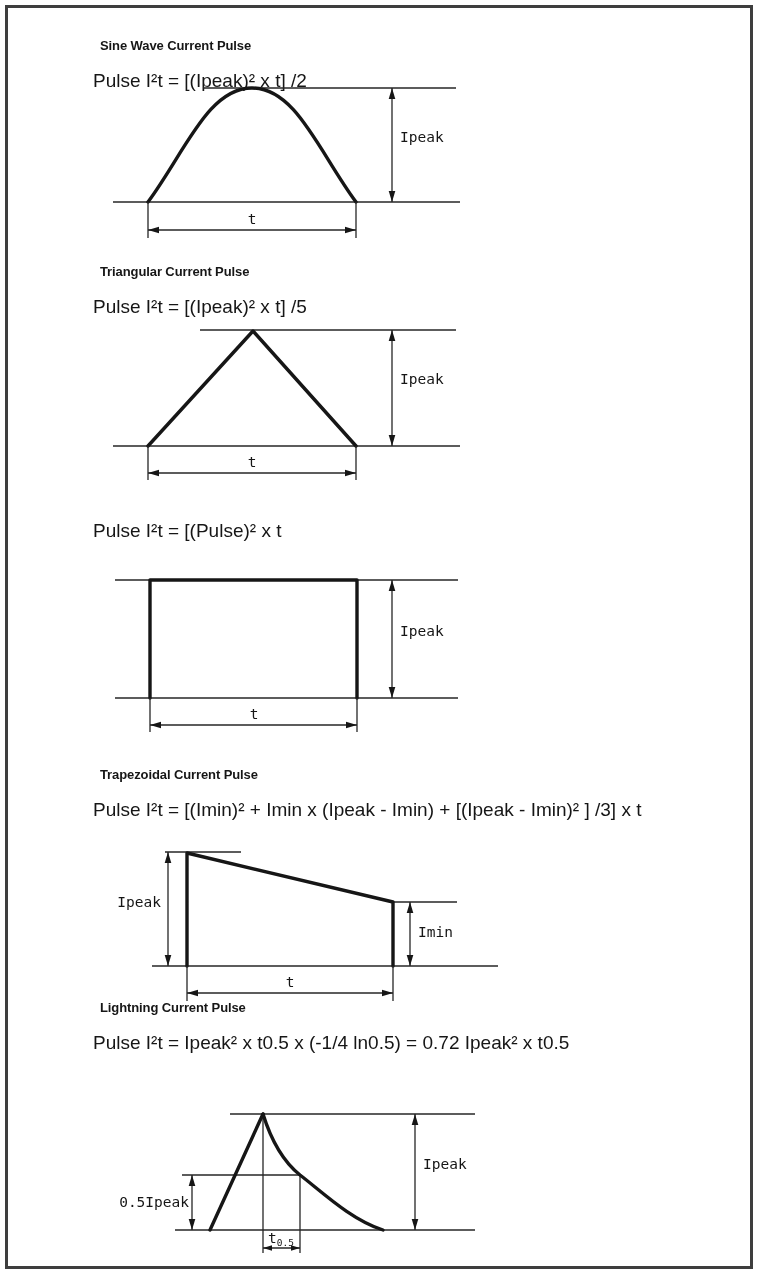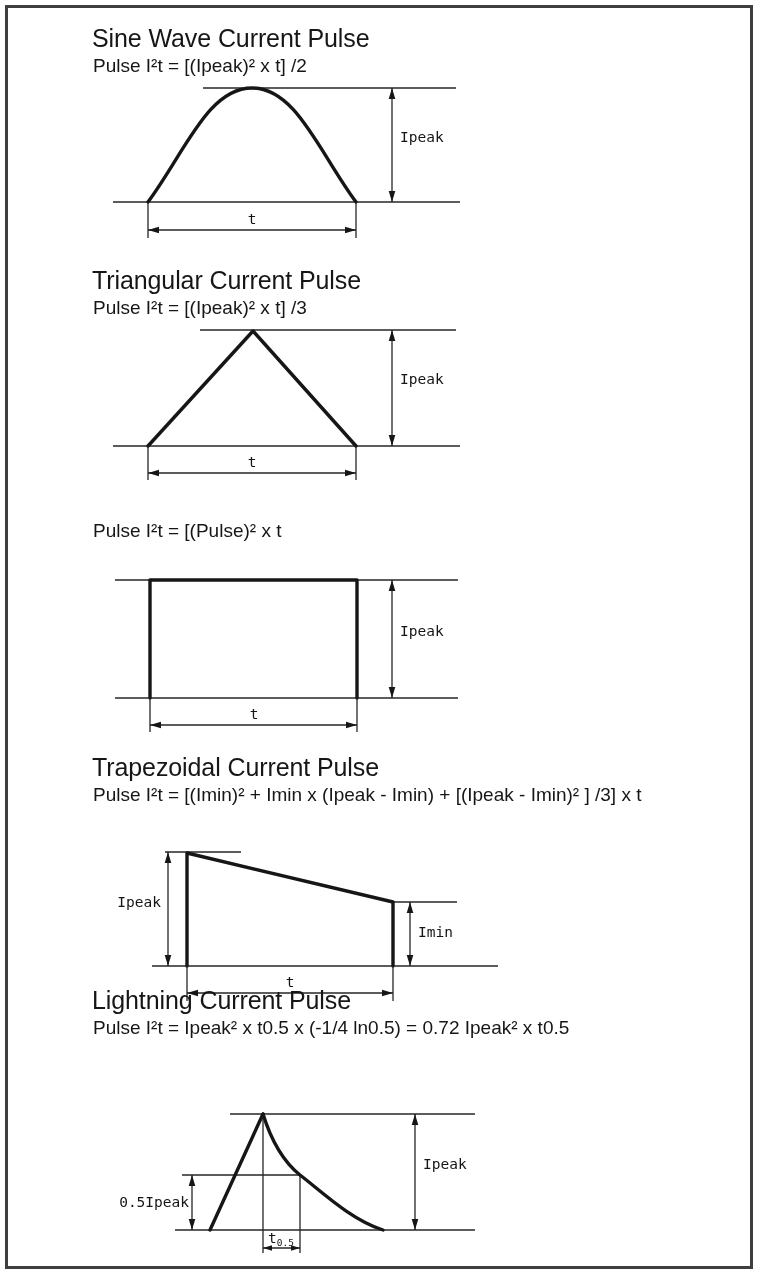--- a/index.html
+++ b/index.html
@@ -15,21 +15,21 @@
     font-family:"Liberation Sans",sans-serif;
     position:relative;
     overflow:hidden;
   }
   .frame{
     position:absolute;left:5px;top:5px;width:748px;height:1264px;
     border:3px solid var(--frame);
     box-sizing:border-box;
   }
   .sec-txt{position:absolute;left:92px;color:var(--ink);}
-  .sec-txt h2{margin:0;font-size:25px;line-height:26px;font-weight:400;letter-spacing:-0.1px;}
+  .sec-txt h2{margin:8px;font-size:13px;line-height:26px;font-weight:700;letter-spacing:-0.1px;}
   .sec-txt p{margin:1px;font-size:19px;line-height:27px;font-weight:400;}
   svg.diagram{position:absolute;overflow:visible;}
   .thin{stroke:var(--line);stroke-width:1.4;fill:none;}
   .thick{stroke:var(--ink);stroke-width:3.4;fill:none;stroke-linecap:round;stroke-linejoin:round;}
   .dim{stroke:var(--line);stroke-width:1.3;fill:none;}
   .ah{fill:var(--ink);stroke:none;}
   text.cad{font-family:"DejaVu Sans Mono",monospace;font-size:14.5px;fill:var(--ink);}
   text.cad .sub{font-size:9.5px;}
 </style>
 </head>
@@ -53,23 +53,23 @@
     <line class="dim" x1="48" y1="122" x2="48" y2="158"></line>
     <line class="dim" x1="256" y1="122" x2="256" y2="158"></line>
     <line class="dim" x1="48" y1="150" x2="256" y2="150"></line>
     <polygon class="ah" points="48,150 59,146.7 59,153.3"></polygon>
     <polygon class="ah" points="256,150 245,146.7 245,153.3"></polygon>
     <text class="cad" x="152" y="144" text-anchor="middle">t</text>
   </svg>
 </div>
 
 <div class="sec">
-  <div class="sec-txt" style="top:267px">
+  <div class="sec-txt" style="top:251px">
     <h2>Triangular Current Pulse</h2>
-    <p>Pulse I²t = [(Ipeak)² x t] /3</p>
+    <p>Pulse I²t = [(Ipeak)² x t] /5</p>
   </div>
   <svg class="diagram" style="left:100px;top:318px" width="380" height="170" viewBox="0 0 380 170">
     <line class="thin" x1="100" y1="12" x2="356" y2="12"></line>
     <line class="thin" x1="13" y1="128" x2="360" y2="128"></line>
     <path class="thick" d="M 48 128 L 153 13 L 256 128"></path>
     <line class="dim" x1="292" y1="12" x2="292" y2="128"></line>
     <polygon class="ah" points="292,12 288.7,23 295.3,23"></polygon>
     <polygon class="ah" points="292,128 288.7,117 295.3,117"></polygon>
     <text class="cad" x="300" y="66">Ipeak</text>
     <line class="dim" x1="48" y1="128" x2="48" y2="162"></line>

